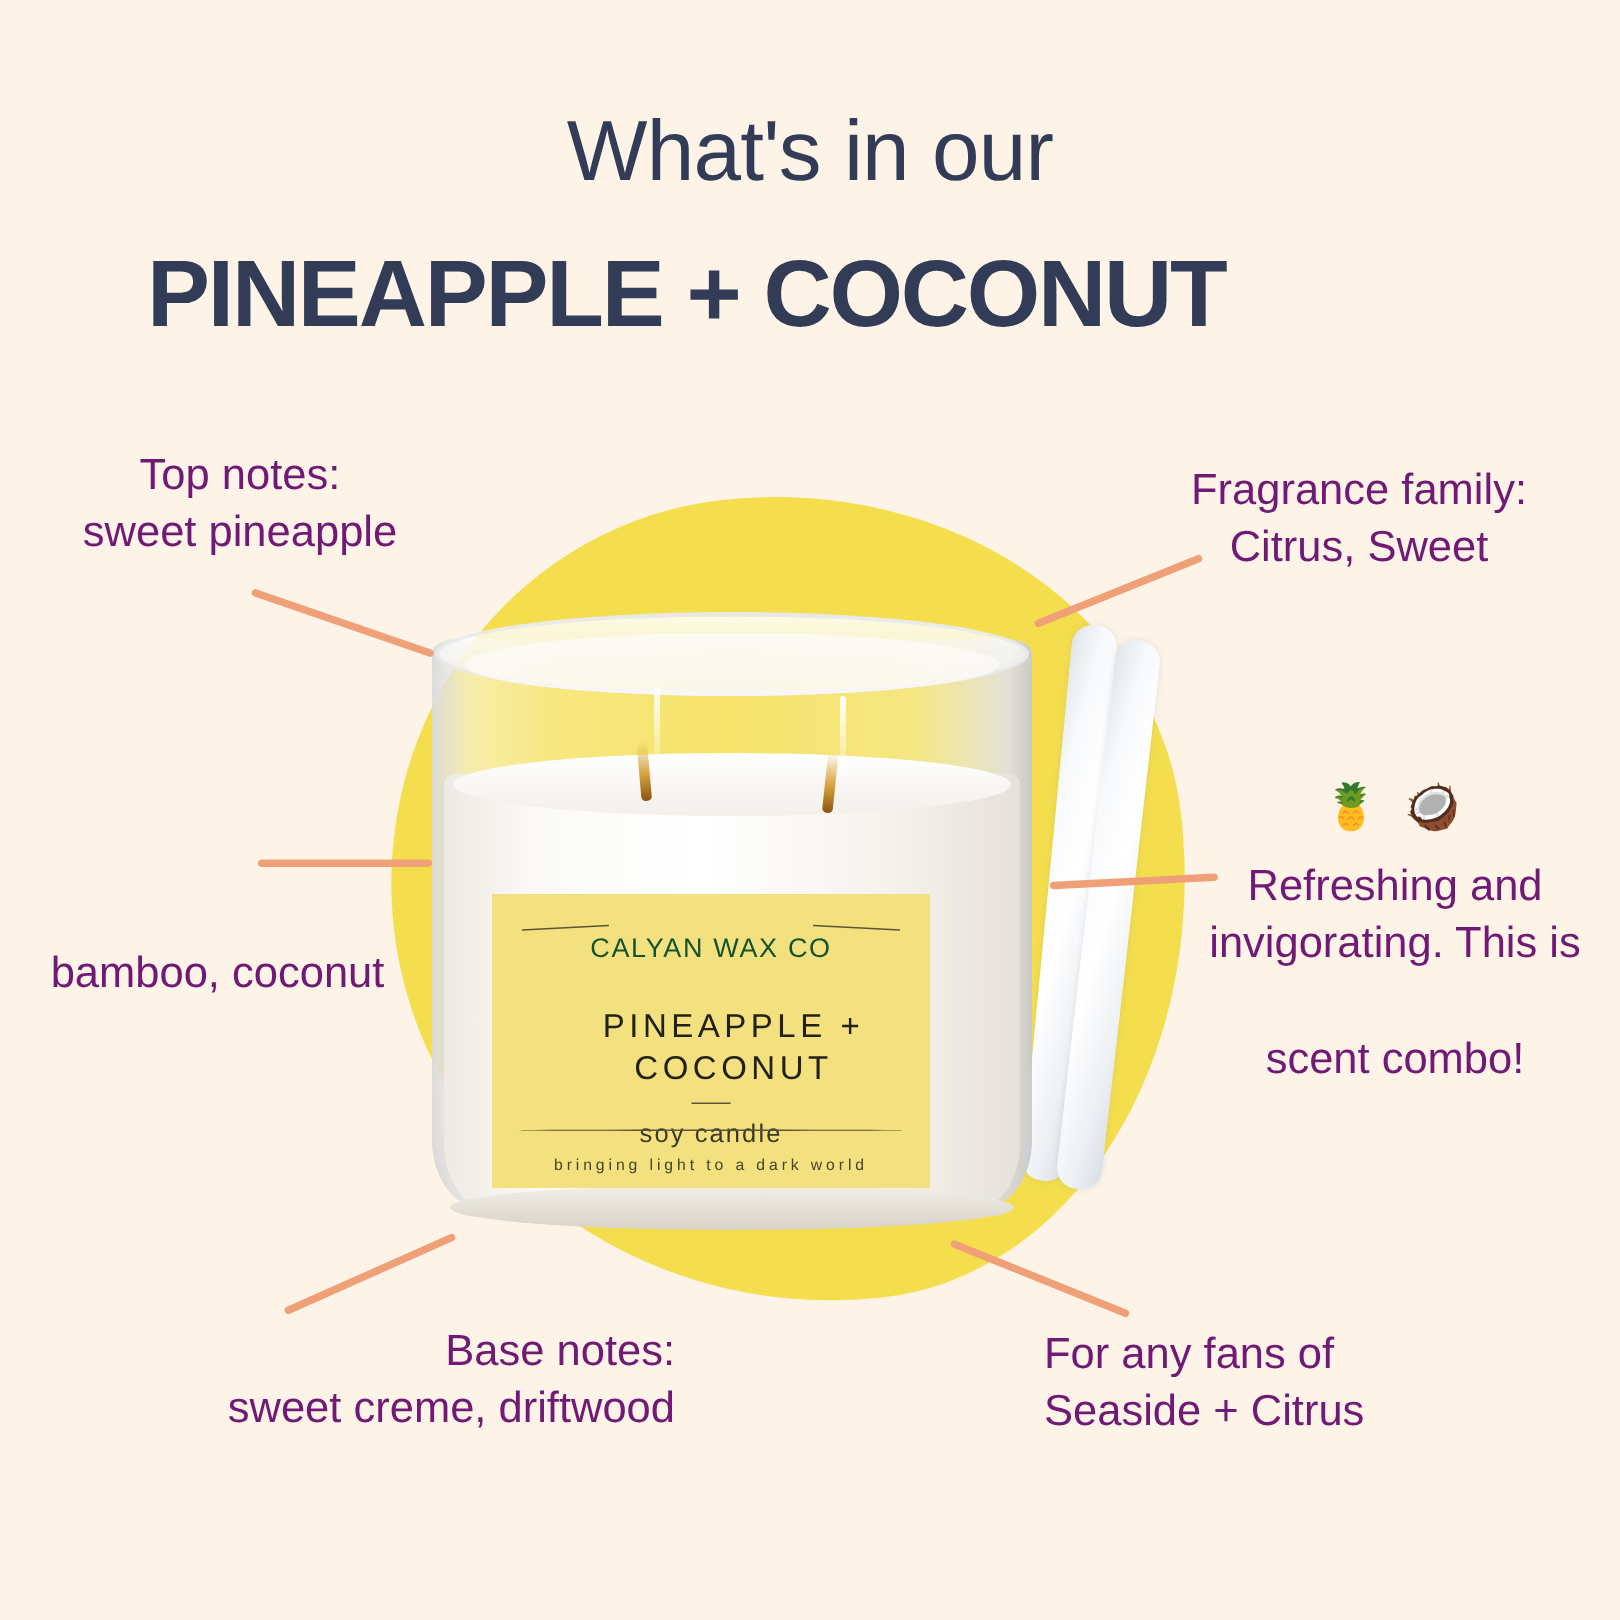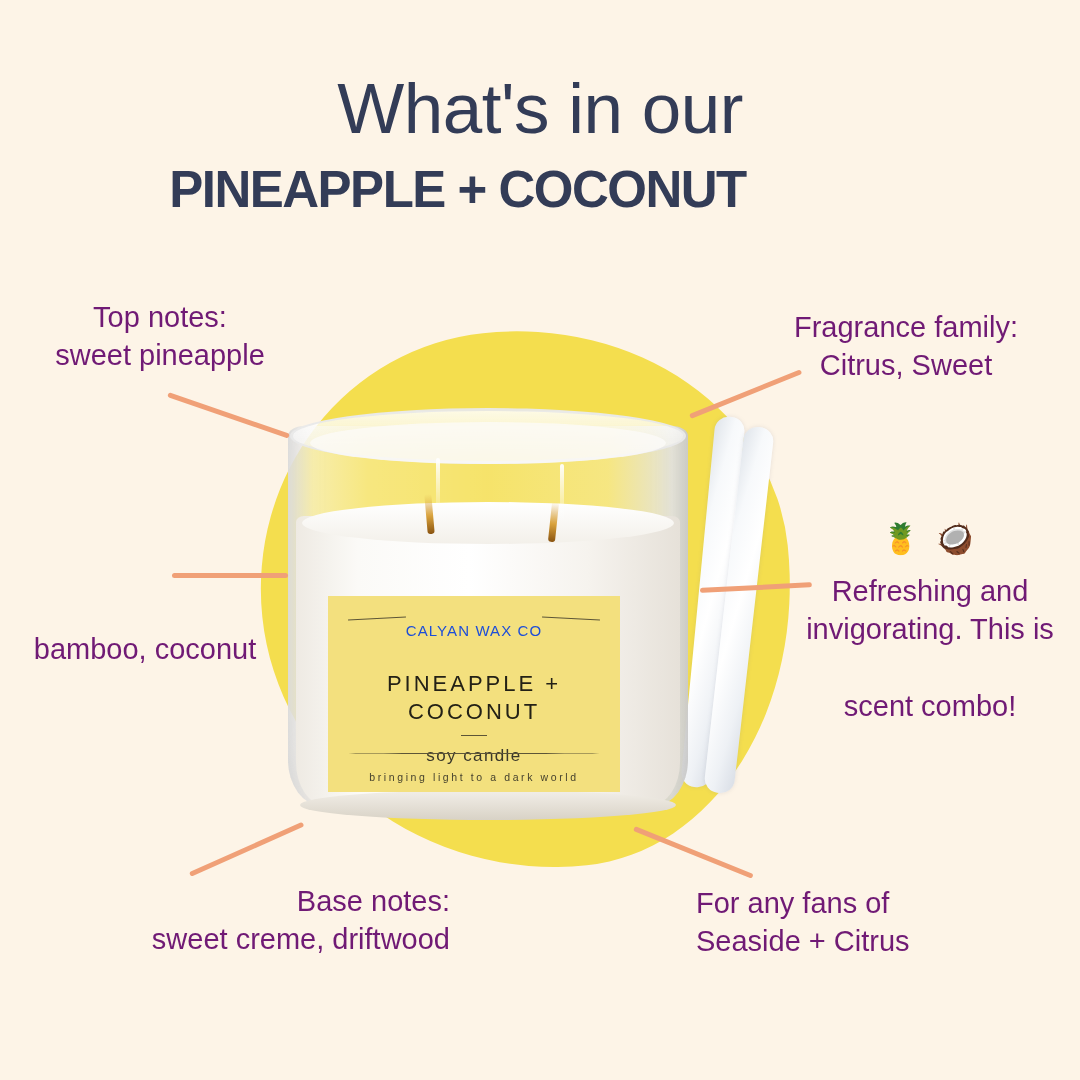--- a/index.html
+++ b/index.html
@@ -21,33 +21,33 @@
     height: 1080px;
   }
 
   
   .heading-sub {
     position: absolute;
     top: 72px;
     left: 0;
     width: 1080px;
     text-align: center;
-    font-size: 71px;
+    font-size: 57px;
     line-height: 1.05;
     letter-spacing: -0.5px;
     color: #333C57;
     font-weight: 400;
   }
   .heading-main {
     position: absolute;
     top: 163px;
     left: 0;
     width: 915px;
     text-align: center;
-    font-size: 51px;
+    font-size: 63px;
     line-height: 1.05;
     letter-spacing: -1.5px;
     color: #333C57;
     font-weight: 700;
     white-space: nowrap;
   }
 
   
   .blob {
     position: absolute;
@@ -186,42 +186,43 @@
     overflow: hidden;
   }
   .label-inner {
     position: relative;
     width: 100%; height: 100%;
   }
   .brand {
     position: absolute;
     top: 26px; left: 0; width: 100%;
     text-align: center;
-    font-size: 15px;
+    font-size: 18px;
     letter-spacing: 1.1px;
-    color: #1d4ed8;
+    color: #14532d;
   }
   .brand-rule-l, .brand-rule-r {
     position: absolute;
     top: 22px;
     width: 58px; height: 1px;
     background: #5c5537;
   }
   .brand-rule-l { left: 20px; transform: rotate(-3deg); }
   .brand-rule-r { right: 20px; transform: rotate(3deg); }
 
   .scent {
     position: absolute;
     top: 74px; left: 0; width: 100%;
     text-align: center;
     font-size: 22px;
     letter-spacing: 3px;
     line-height: 1.28;
     color: #232116;
     font-weight: 400;
+    padding-left: 15px;
   }
   .mini-rule {
     position: absolute;
     top: 139px; left: 50%;
     transform: translateX(-50%);
     width: 26px; height: 1px;
     background: #5c5537;
   }
   .soy {
     position: absolute;

